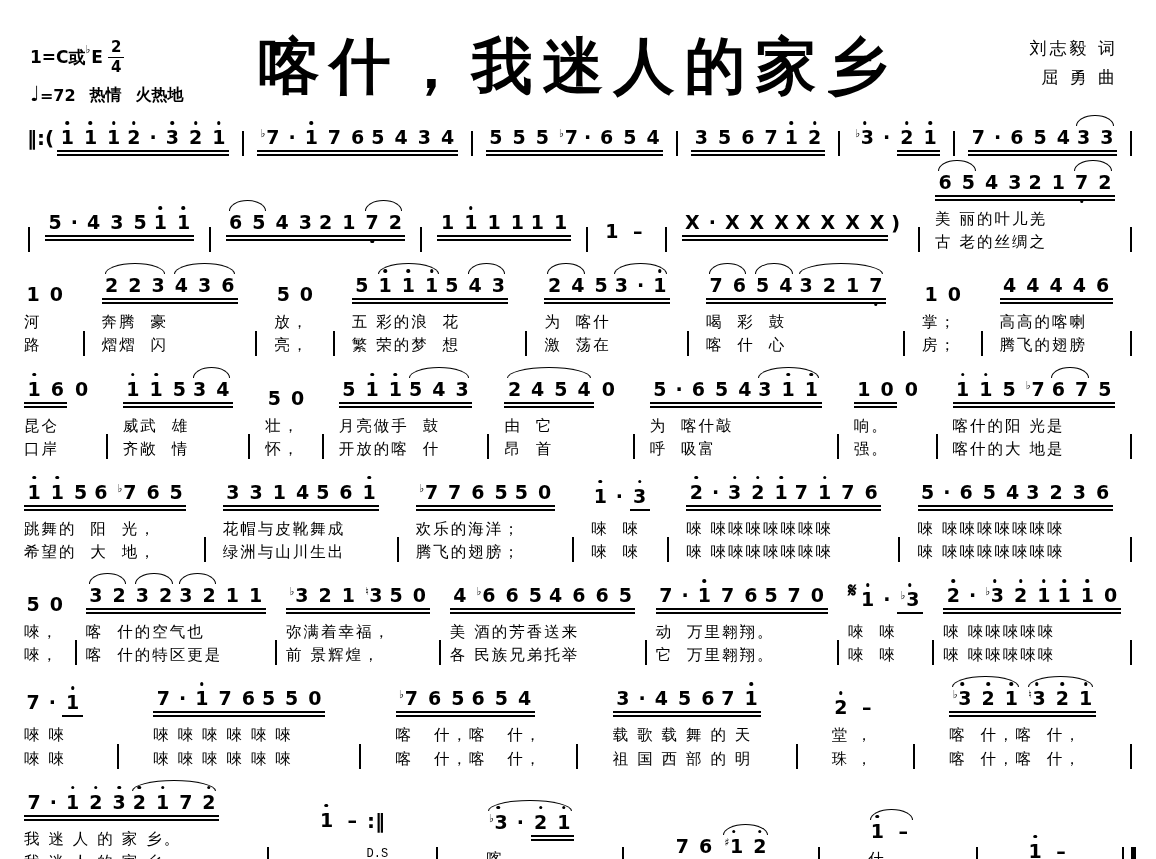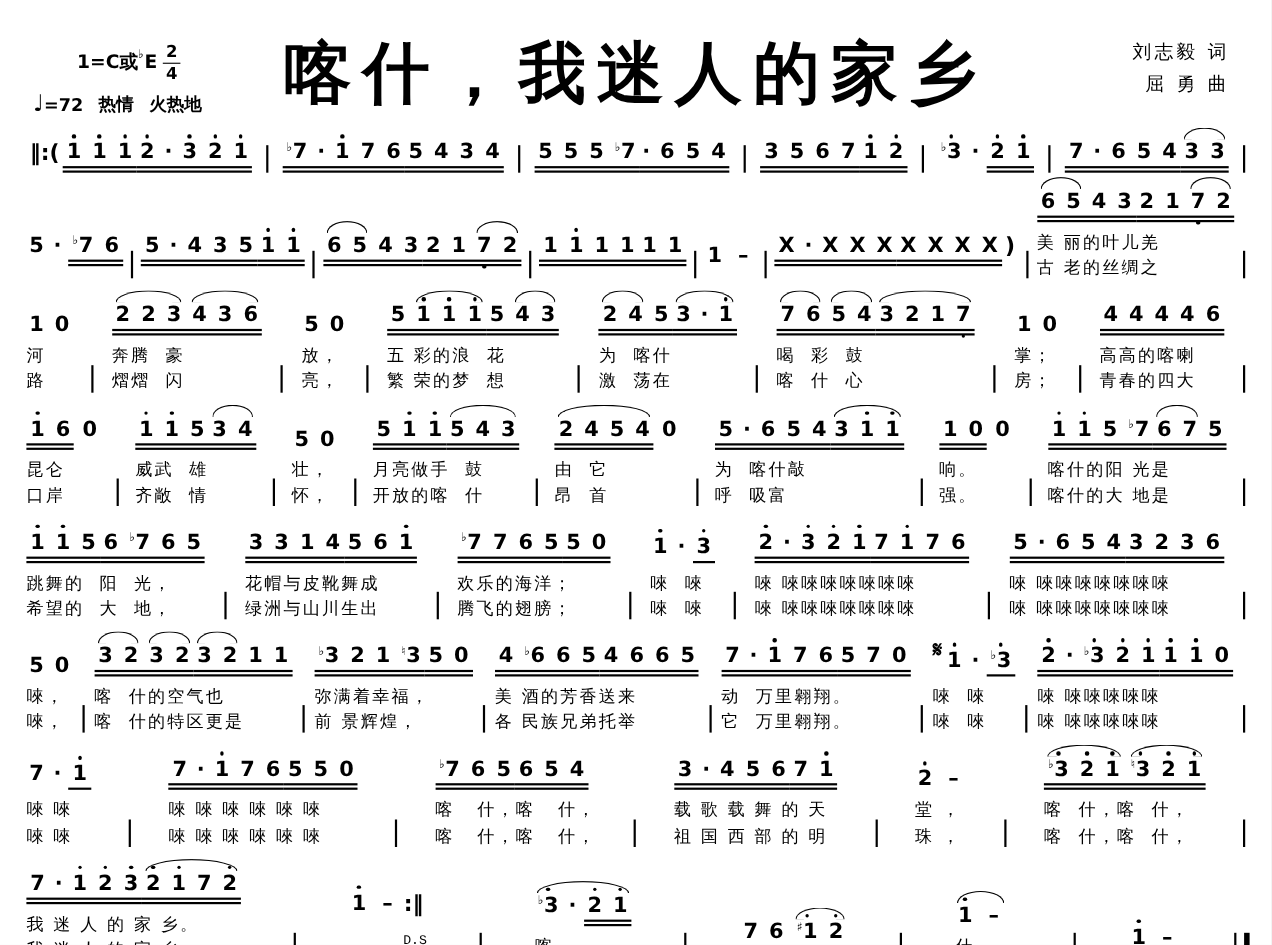--- a/index.html
+++ b/index.html
@@ -1,20 +1,20 @@
 <!DOCTYPE html>
 <html><head>
 <meta charset="utf-8">
 <style>
   html,body{margin:0;padding:0;background:#e8e8e8;}
   .page{position:relative;width:1156px;height:859px;background:#ffffff;margin:0 auto;
         font-family:"DejaVu Sans",sans-serif;color:#000;overflow:hidden;}
   
   .hdr-left{position:absolute;left:30px;top:40px;font-size:17px;font-weight:700;line-height:1.9;}
-  .keyrow{display:flex;align-items:center;margin-left:40px;}
+  .keyrow{display:flex;align-items:center;}
   .frac{display:inline-flex;flex-direction:column;text-align:center;line-height:1;margin-left:5px;font-size:15px;}
   .frac .fn{border-bottom:1.6px solid #000;padding:0 3px 2px;}
   .frac .fd{padding-top:2px;}
   .temporow{display:flex;align-items:center;gap:14px;font-size:16px;}
   .qnote{font-size:21px;font-weight:700;}
   .title{position:absolute;left:0;right:0;top:26px;text-align:center;font-size:61px;font-weight:700;
          letter-spacing:10px;font-family:"DejaVu Serif",serif;}
   .credits{position:absolute;right:38px;top:34px;font-size:17px;text-align:right;line-height:1.7;
            font-family:"DejaVu Serif",serif;letter-spacing:3px;}
   
@@ -97,25 +97,20 @@
         <div class="cell">
           <div class="mrow"><span class="nt"><span class="acc">♭</span><span class="dg">3</span><span class="da"></span></span><span class="gap"></span><span class="aug">·</span><span class="gap"></span><span class="u2"><span class="nt"><span class="dg">2</span><span class="da"></span></span><span class="gap"></span><span class="nt"><span class="dg">1</span><span class="da"></span></span></span></div>
         </div>
         <div class="bl"></div>
         <div class="cell">
           <div class="mrow"><span class="u2"><span class="nt"><span class="dg">7</span></span><span class="gap"></span><span class="aug">·</span><span class="gap"></span><span class="nt"><span class="dg">6</span></span><span class="gap"></span><span class="nt"><span class="dg">5</span></span><span class="gap"></span><span class="nt"><span class="dg">4</span></span></span><span class="u2"><span class="arc"><span class="nt"><span class="dg">3</span></span><span class="gap"></span><span class="nt"><span class="dg">3</span></span></span></span></div>
         </div>
         <div class="bl"></div>
       </div>
       <div class="sys">
-        <div class="cell">
-          <div class="mrow"><span class="nt"><span class="dg">5</span></span><span class="gap"></span><span class="aug">·</span><span class="gap"></span><span class="u2"><span class="nt"><span class="acc">♭</span><span class="dg">7</span></span><span class="gap"></span><span class="nt"><span class="dg">6</span></span></span></div>
-          <div class="ly l1"></div>
-          <div class="ly l2"></div>
-        </div>
         <div class="bl"></div>
         <div class="cell">
           <div class="mrow"><span class="u2"><span class="nt"><span class="dg">5</span></span><span class="gap"></span><span class="aug">·</span><span class="gap"></span><span class="nt"><span class="dg">4</span></span><span class="gap"></span><span class="nt"><span class="dg">3</span></span><span class="gap"></span><span class="nt"><span class="dg">5</span></span></span><span class="u2"><span class="nt"><span class="dg">1</span><span class="da"></span></span><span class="gap"></span><span class="nt"><span class="dg">1</span><span class="da"></span></span></span></div>
           <div class="ly l1"></div>
           <div class="ly l2"></div>
         </div>
         <div class="bl"></div>
         <div class="cell">
           <div class="mrow"><span class="u2"><span class="arc"><span class="nt"><span class="dg">6</span></span><span class="gap"></span><span class="nt"><span class="dg">5</span></span></span><span class="gap"></span><span class="nt"><span class="dg">4</span></span><span class="gap"></span><span class="nt"><span class="dg">3</span></span></span><span class="u2"><span class="nt"><span class="dg">2</span></span><span class="gap"></span><span class="nt"><span class="dg">1</span></span><span class="gap"></span><span class="arc"><span class="nt"><span class="dg">7</span><span class="db"></span></span><span class="gap"></span><span class="nt"><span class="dg">2</span></span></span></span></div>
           <div class="ly l1"></div>
@@ -186,21 +181,21 @@
         <div class="bl"></div>
         <div class="cell">
           <div class="mrow"><span class="nt"><span class="dg">1</span></span><span class="gap"></span><span class="nt"><span class="dg">0</span></span></div>
           <div class="ly l1">掌；</div>
           <div class="ly l2">房；</div>
         </div>
         <div class="bl"></div>
         <div class="cell">
           <div class="mrow"><span class="u2"><span class="nt"><span class="dg">4</span></span><span class="gap"></span><span class="nt"><span class="dg">4</span></span><span class="gap"></span><span class="nt"><span class="dg">4</span></span><span class="gap"></span><span class="nt"><span class="dg">4</span></span><span class="gap"></span><span class="nt"><span class="dg">6</span></span></span></div>
           <div class="ly l1">高高的喀喇</div>
-          <div class="ly l2">青春的四大</div>
+          <div class="ly l2">腾飞的翅膀</div>
         </div>
         <div class="bl"></div>
       </div>
       <div class="sys">
         <div class="cell">
           <div class="mrow"><span class="u2"><span class="nt"><span class="dg">1</span><span class="da"></span></span><span class="gap"></span><span class="nt"><span class="dg">6</span></span></span><span class="gap"></span><span class="nt"><span class="dg">0</span></span></div>
           <div class="ly l1">昆仑</div>
           <div class="ly l2">口岸</div>
         </div>
         <div class="bl"></div>

